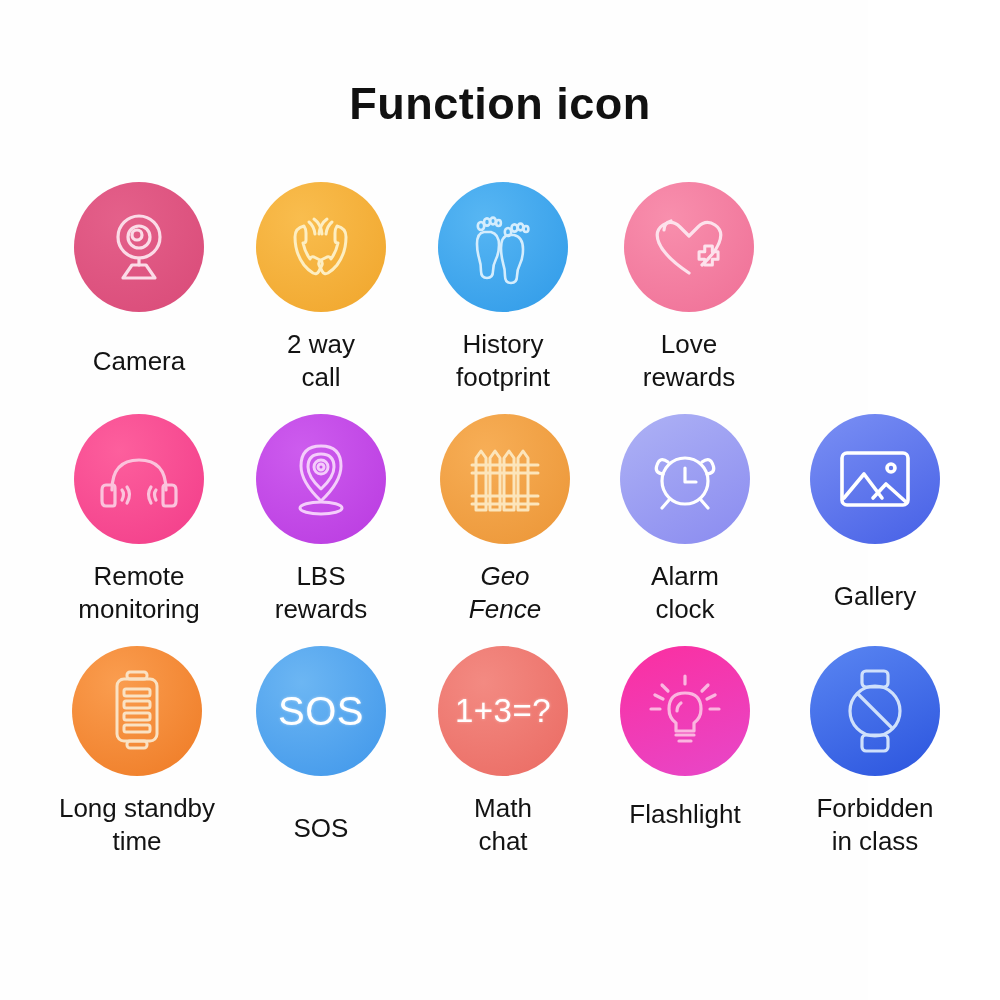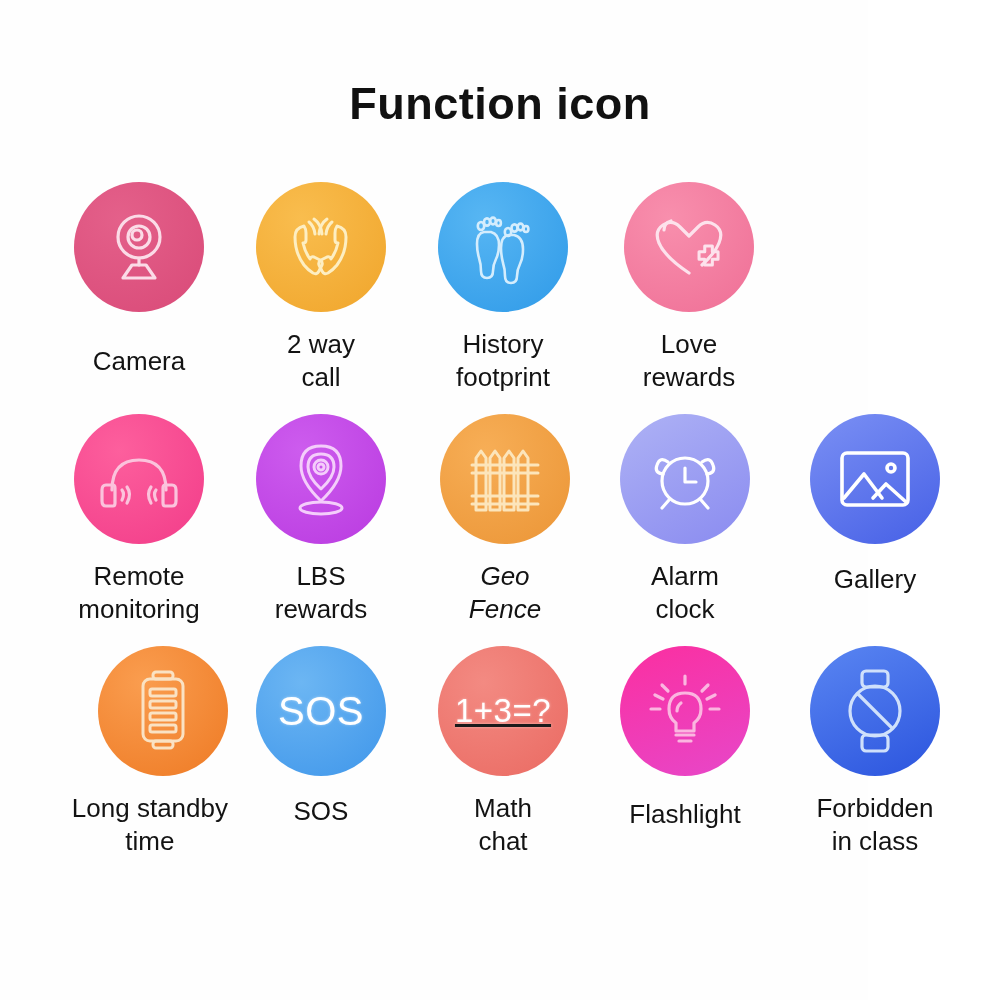--- a/index.html
+++ b/index.html
@@ -75,27 +75,27 @@
   .math-glyph { font-size: 33px; }
   .label {
     margin-top: 16px;
     text-align: center;
     font-size: 26px;
     line-height: 1.28;
     color: #131313;
     white-space: pre-line;
     max-width: 186px;
   }
-  .label.single { margin-top: 19px; }
+  .label.single { margin-top: 36px; }
   
   .r1 .cell:nth-child(1) .label { margin-top: 33px; }
   .r1 .cell:nth-child(4) { transform: translateX(4px); }
   .r1 .cell:nth-child(5) { transform: translateX(8px); }
   .r2 .cell:nth-child(5) { transform: translateX(8px); }
-  .r3 .cell:nth-child(1) { transform: translateX(-2px); align-items: flex-end; }
+  .r3 .cell:nth-child(1) { transform: translateX(-2px); }
   .r3 .cell:nth-child(5) { transform: translateX(8px); }
   .r3 .cell:nth-child(4) .label { margin-top: 22px; }
   .r2 .cell:nth-child(3) { transform: translateX(2px); font-style: italic; }
 </style>
 </head>
 <body>
 
 <div class="page">
 
   <div class="title">Function icon</div>
@@ -283,21 +283,21 @@
       </div>
 
       <div class="cell">
         <div class="bubble" style="background:radial-gradient(circle at 35% 28%, #6cb6f3, #3f96ea);">
           <span class="txtglyph sos-glyph">SOS</span>
         </div>
         <div class="label single">SOS</div>
       </div>
 
       <div class="cell">
-        <div class="bubble" style="background:radial-gradient(circle at 35% 28%, #f38a82, #ea6a62);text-decoration:underline;">
+        <div class="bubble" style="background:radial-gradient(circle at 35% 28%, #f38a82, #ea6a62);">
           <span class="txtglyph math-glyph">1+3=?</span>
         </div>
         <div class="label">Math
 chat</div>
       </div>
 
       <div class="cell">
         <div class="bubble" style="background:linear-gradient(160deg, #fb2fa0, #e747c9);">
           <span>
             <svg width="80" height="80" viewBox="0 0 80 80" fill="none" stroke="#fbb6e0" stroke-width="3.2" stroke-linecap="round" stroke-linejoin="round">

